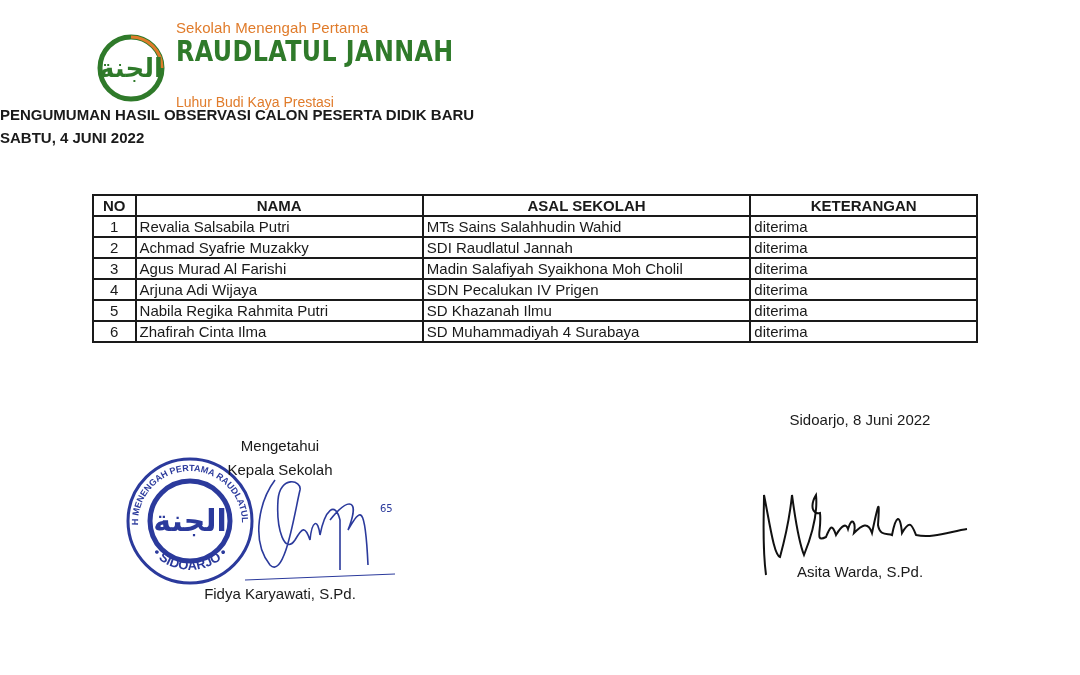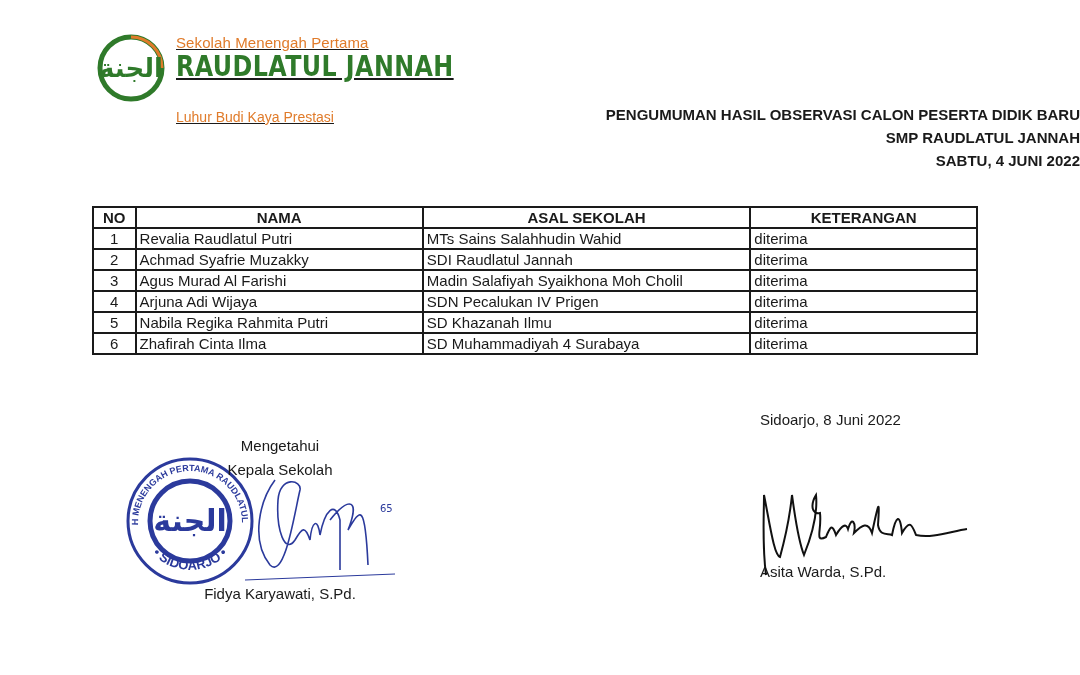--- a/index.html
+++ b/index.html
@@ -1,67 +1,66 @@
 <!DOCTYPE html>
 <html><head>
 <meta charset="utf-8">
 <style>
   html, body { margin:0; padding:0; background:#ffffff; }
   body { width:1080px; height:675px; position:relative; overflow:hidden; font-family:"Liberation Sans", "DejaVu Sans", sans-serif; color:#1a1a1a; }
   .logo { position:absolute; left:96px; top:33px; width:72px; height:70px; }
-  .logo-text { position:absolute; left:176px; top:35px;text-decoration:underline; }
+  .logo-text { position:absolute; left:176px; top:20px; }
   .logo-sub1 { font-size:15px; color:#e07b2a; line-height:16px; letter-spacing:0.1px; }
   .logo-main { font-family:"DejaVu Sans", "Liberation Sans", sans-serif; font-weight:bold; font-size:29px; color:#2f7a2a; line-height:30px; transform:scaleX(0.82); transform-origin:left; letter-spacing:0.5px; white-space:nowrap; }
   .logo-sub2 { font-size:14px; color:#e07b2a; line-height:13px;margin-top:30px; }
-  .title { position:absolute; left:0; width:1080px; text-align:right; font-weight:bold; font-size:15px; line-height:23px; top:103px; }
-  table.list { position:absolute; left:92px; top:206px; width:886px; border-collapse:collapse; font-size:15px; }
+  .title { position:absolute; left:0; width:1080px; text-align:left; font-weight:bold; font-size:15px; line-height:23px; top:103px; }
+  table.list { position:absolute; left:92px; top:194px; width:886px; border-collapse:collapse; font-size:15px; }
   table.list th, table.list td { border:2px solid #1a1a1a; height:19px; padding:0 3px; line-height:19px; white-space:nowrap; }
   table.list th { font-weight:bold; text-align:center; }
   td.no { text-align:center; width:28px; }
   td.ket { text-align:left; }
   .col-no { width:36px; } .col-nama { width:290px;border-radius:8px; } .col-asal { width:327px; } .col-ket { width:232px; }
   .sig-left { position:absolute; left:170px; top:434px; width:220px; text-align:center; font-size:15px; line-height:24px; }
-  .sig-right { position:absolute; left:760px; top:408px; width:200px; font-size:15px; }
+  .sig-right { position:absolute; left:760px; top:408px; width:200px; text-align:center; font-size:15px; }
   .stamp { position:absolute; left:120px; top:455px; width:140px; height:130px; }
   .sign-left { position:absolute; left:240px; top:470px; width:160px; height:115px; }
   .sign-right { position:absolute; left:752px; top:485px; width:220px; height:95px; }
 </style>
 </head>
 <body>
 
 <svg class="logo" viewBox="0 0 72 70">
   <circle cx="35" cy="35" r="31" fill="none" stroke="#2f7a2a" stroke-width="5"></circle>
   <path d="M35 4 A31 31 0 0 1 66 35" fill="none" stroke="#e07b2a" stroke-width="3"></path>
   <text x="35" y="44" text-anchor="middle" font-size="26" font-weight="bold" fill="#2f7a2a" font-family="DejaVu Sans, sans-serif">الجنة</text>
 </svg>
 <div class="logo-text">
   <div class="logo-sub1">Sekolah Menengah Pertama</div>
   <div class="logo-main">RAUDLATUL JANNAH</div>
   <div class="logo-sub2">Luhur Budi Kaya Prestasi</div>
 </div>
 
 <div class="title">
   <div>PENGUMUMAN HASIL OBSERVASI CALON PESERTA DIDIK BARU</div>
-  <div>SMP RAUDLATUL JANNAH</div>
   <div>SABTU, 4 JUNI 2022</div>
 </div>
 
 <table class="list">
   <thead>
     <tr>
       <th class="col-no">NO</th>
       <th class="col-nama">NAMA</th>
       <th class="col-asal">ASAL SEKOLAH</th>
       <th class="col-ket">KETERANGAN</th>
     </tr>
   </thead>
   <tbody>
     <tr>
       <td class="no">1</td>
-      <td>Revalia Raudlatul Putri</td>
+      <td>Revalia Salsabila Putri</td>
       <td>MTs Sains Salahhudin Wahid</td>
       <td class="ket">diterima</td>
     </tr>
     <tr>
       <td class="no">2</td>
       <td>Achmad Syafrie Muzakky</td>
       <td>SDI Raudlatul Jannah</td>
       <td class="ket">diterima</td>
     </tr>
     <tr>

